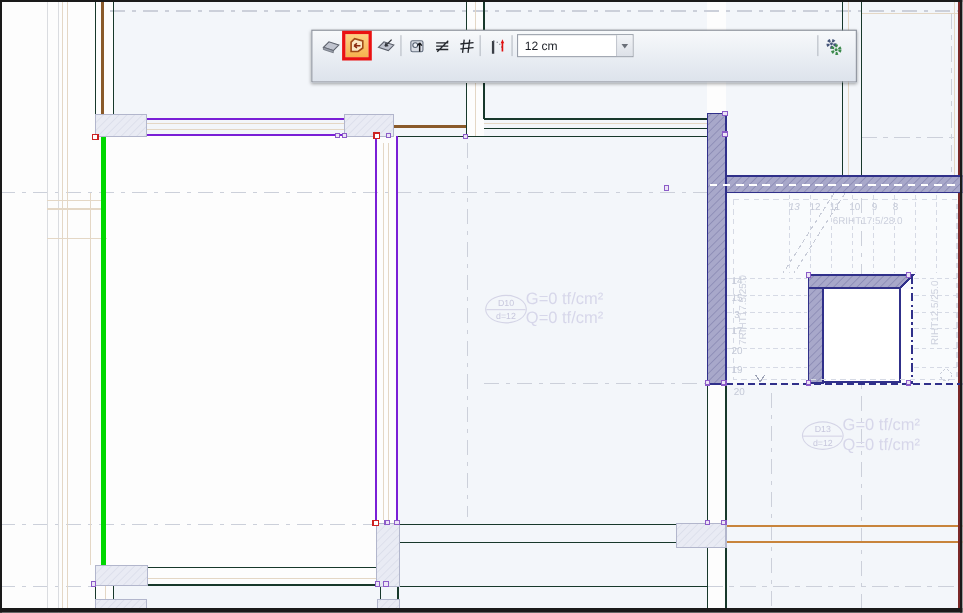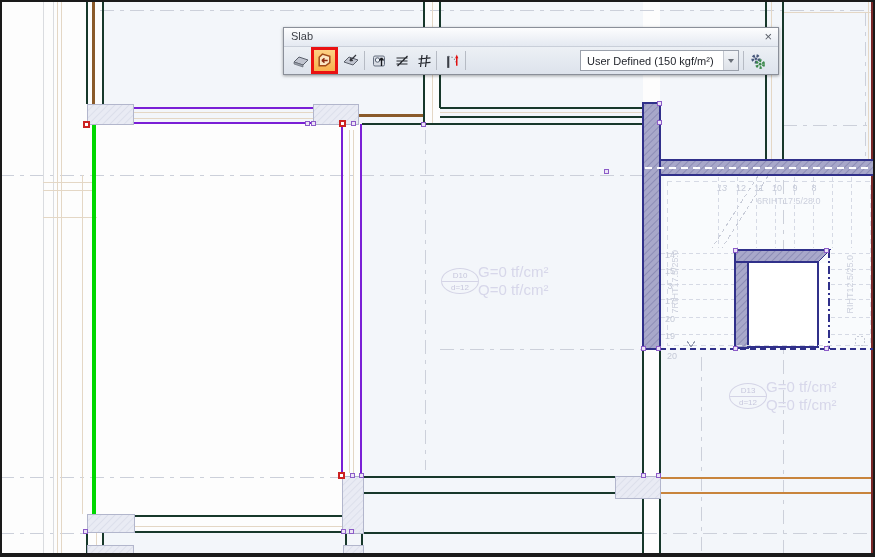--- a/index.html
+++ b/index.html
@@ -270,24 +270,20 @@
 <span class="st-num" style="left:662px; top:281px;">3</span>
 <span class="st-num" style="left:662px; top:296px;">17</span>
 <span class="st-num" style="left:662px; top:314px;">20</span>
 <span class="st-num" style="left:662px; top:331px;">19</span>
 <span class="st-num" style="left:664px; top:351px;">20</span>
 <span class="st-lbl" style="left:757px; top:196px;">6RIHT17.5/28.0</span>
 <span class="st-vlbl" style="left:670px; top:250px;">7RIHT17.5/25.0</span>
 <span class="st-vlbl" style="left:845px; top:255px;">RIHT12.5/25.0</span>
 
 <div class="toolbar">
-  <div class="tb-title">
-    <span class="tb-title-text">Slab</span>
-    <span class="tb-close">×</span>
-  </div>
   <div class="tb-body">
 
     <span class="tb-btn" style="left:6px;">
       <svg width="18" height="16" viewBox="0 0 16 16">
         <polygon points="1,9 6,4 15,7 10,12" fill="#c0c4cf" stroke="#5a5f6a" stroke-width="1"></polygon>
         <polygon points="1,9 10,12 10,14 1,11" fill="#9aa0ac" stroke="#5a5f6a" stroke-width="0.6"></polygon>
       </svg>
     </span>
 
     <span class="tb-active" style="left:27px;">
@@ -332,27 +328,27 @@
       <svg width="19" height="17" viewBox="0 0 16 16">
         <path d="M4,14 L4,3" stroke="#3a3e46" stroke-width="2"></path>
         <path d="M4,3 Q11,4 12,11" stroke="#666c76" stroke-width="1" stroke-dasharray="1 2" fill="none"></path>
         <path d="M12,12 L12,4" stroke="#e01010" stroke-width="1.4"></path>
         <polygon points="10.5,5 12,1.5 13.5,5" fill="#e01010"></polygon>
       </svg>
     </span>
 
     <span class="tb-sep" style="left:181px;"></span>
 
-
-    <div class="combo" style="left:296px; width:159px;">
-      <span class="combo-text">User Defined  (150 kgf/m²)</span>
+    <div class="combo" style="left:186px; width:106px;">
+      <span class="combo-text">12 cm</span>
       <span class="combo-arrow">
             <i></i>
           </span>
     </div>
+
 
     <span class="tb-sep" style="left:459px;"></span>
 
     <span class="tb-btn" style="left:463px;">
       <svg width="18" height="17" viewBox="0 0 16 16">
         <circle cx="6" cy="5.5" r="3" fill="none" stroke="#46567a" stroke-width="2.6" stroke-dasharray="2 1.6"></circle>
         <circle cx="6" cy="5.5" r="1.2" fill="#46567a"></circle>
         <circle cx="10" cy="10.5" r="3.3" fill="none" stroke="#3c8a4c" stroke-width="2.6" stroke-dasharray="2 1.6"></circle>
         <circle cx="10" cy="10.5" r="1.3" fill="#3c8a4c"></circle>
       </svg>

